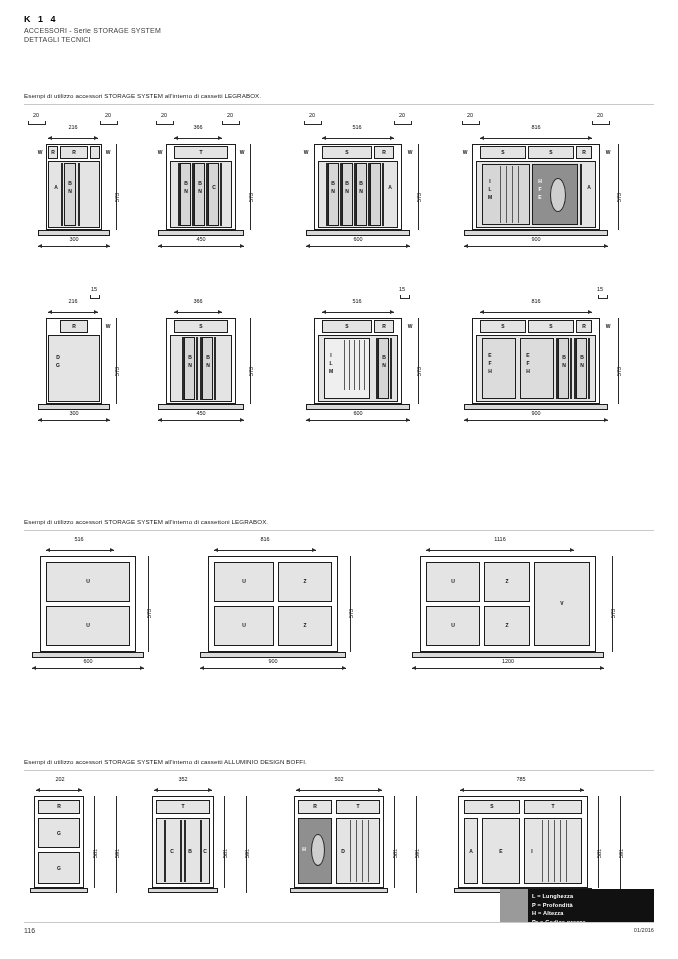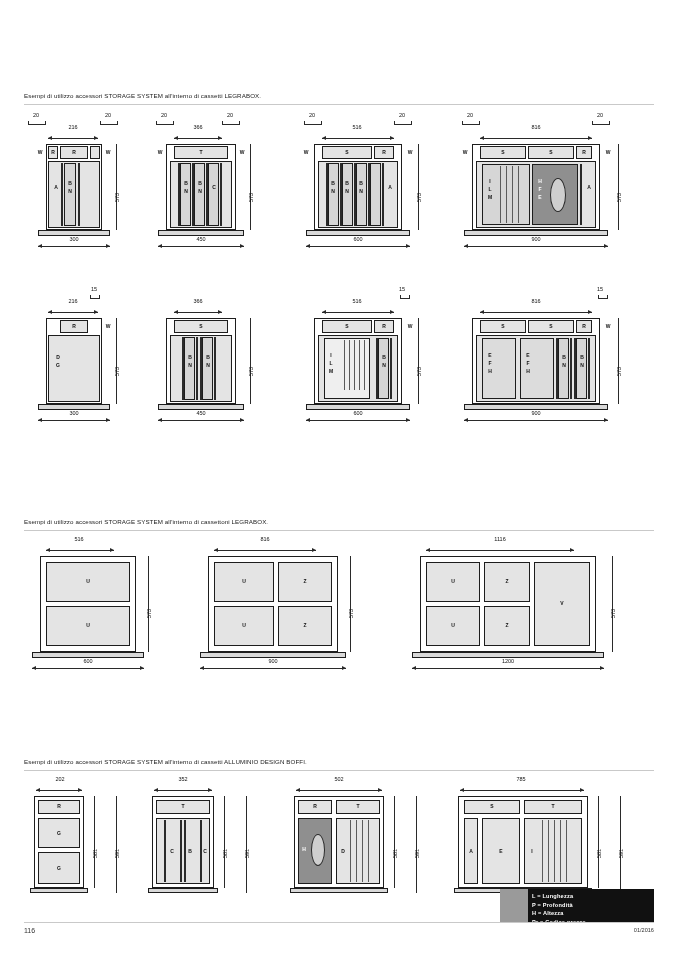--- a/index.html
+++ b/index.html
@@ -56,20 +56,25 @@
   
   .foot-rule{position:absolute;left:24px;top:922px;width:630px;height:1px;background:#c9c9c9;}
   .pageno{position:absolute;left:24px;top:927px;font-size:7px;color:#333;}
   .date{position:absolute;right:24px;top:927px;font-size:5.6px;color:#333;}
 </style>
 </head>
 <body>
 
 <div class="page">
 
+  <div class="hdr">
+    <div class="code">K 1 4</div>
+    <div class="l1">ACCESSORI - Serie STORAGE SYSTEM</div>
+    <div class="l2">DETTAGLI TECNICI</div>
+  </div>
 
   <div class="sec-cap" style="left:24px;top:92px;">Esempi di utilizzo accessori STORAGE SYSTEM all'interno di cassetti LEGRABOX.</div>
   <div class="sec-rule" style="left:24px;top:104px;width:630px;"></div>
 
   <div class="fig" style="left:24px;top:112px;width:120px;height:150px;">
 
     <div class="dim-t" style="left:2px;top:0px;width:20px;">20</div>
     <div class="dim-t" style="left:74px;top:0px;width:20px;">20</div>
     <div class="dim-h" style="left:4px;top:12px;width:18px;"></div>
     <div class="dim-h" style="left:76px;top:12px;width:18px;"></div>

